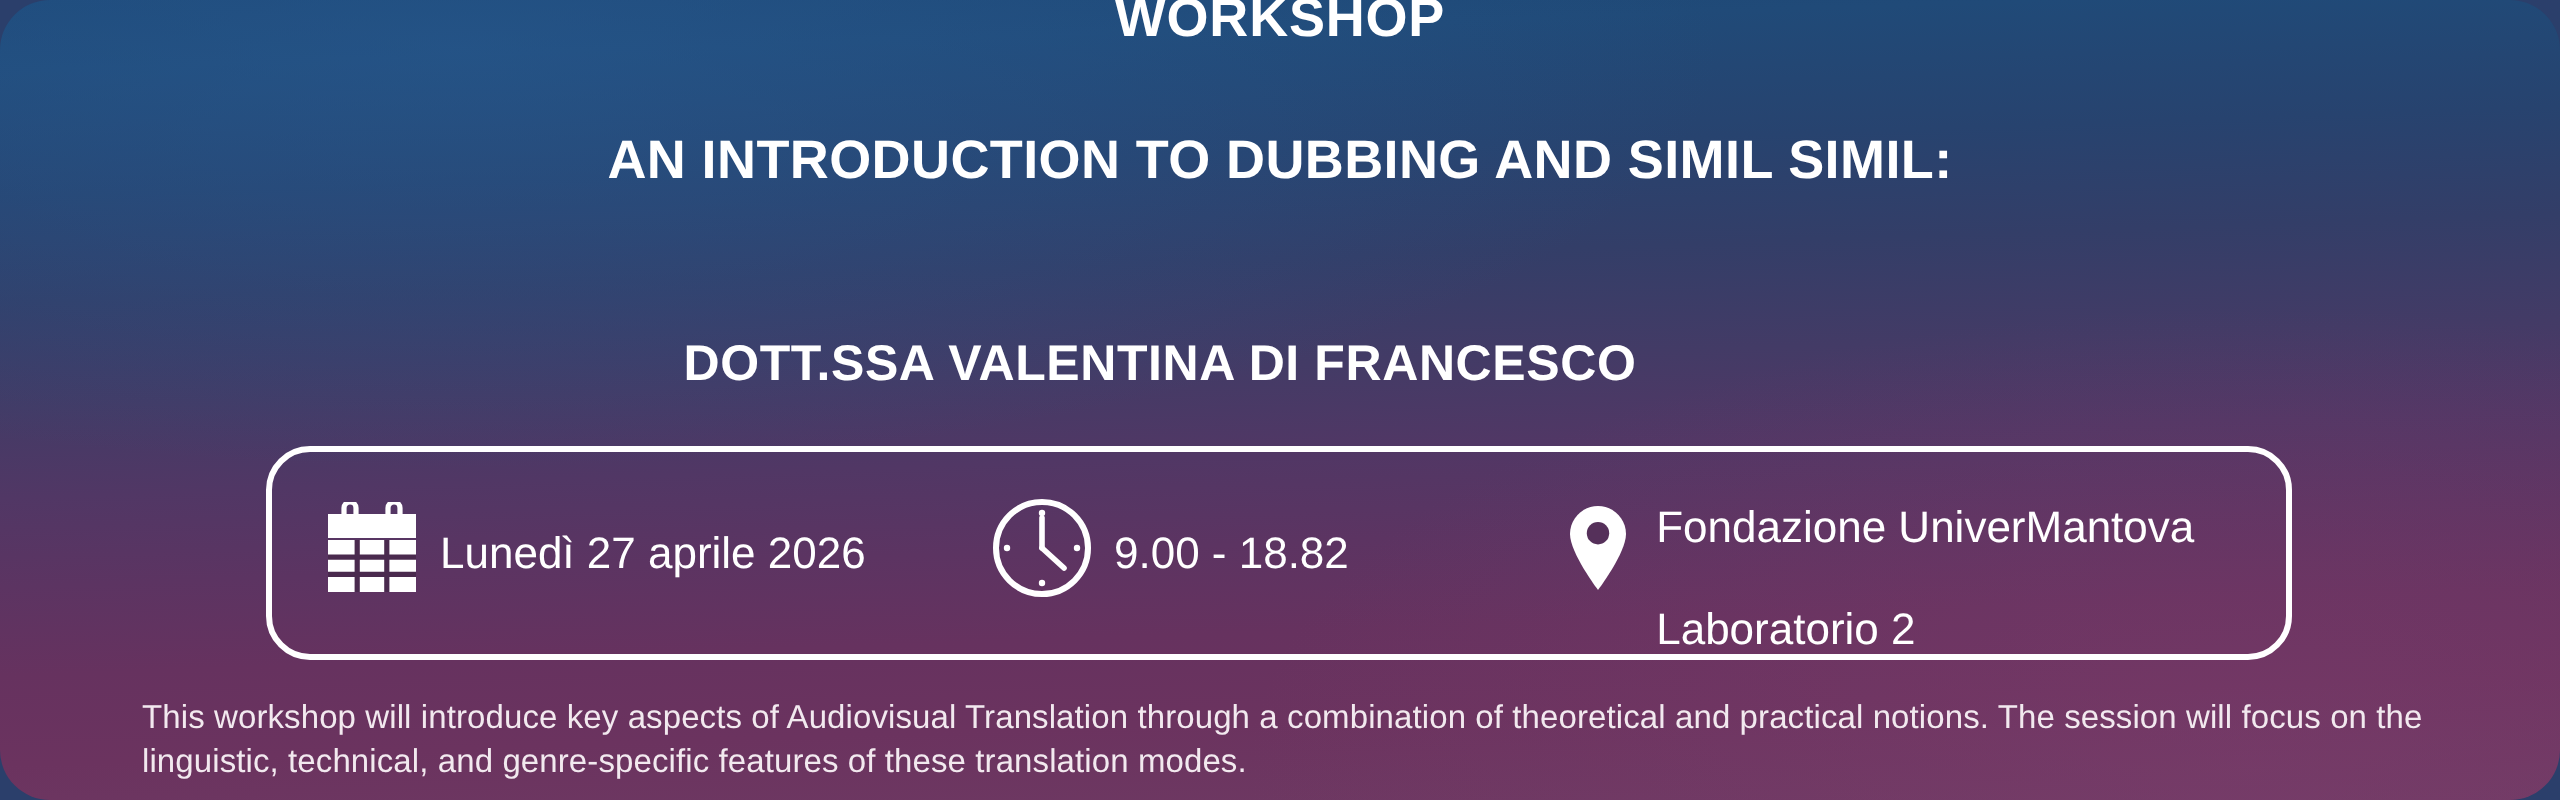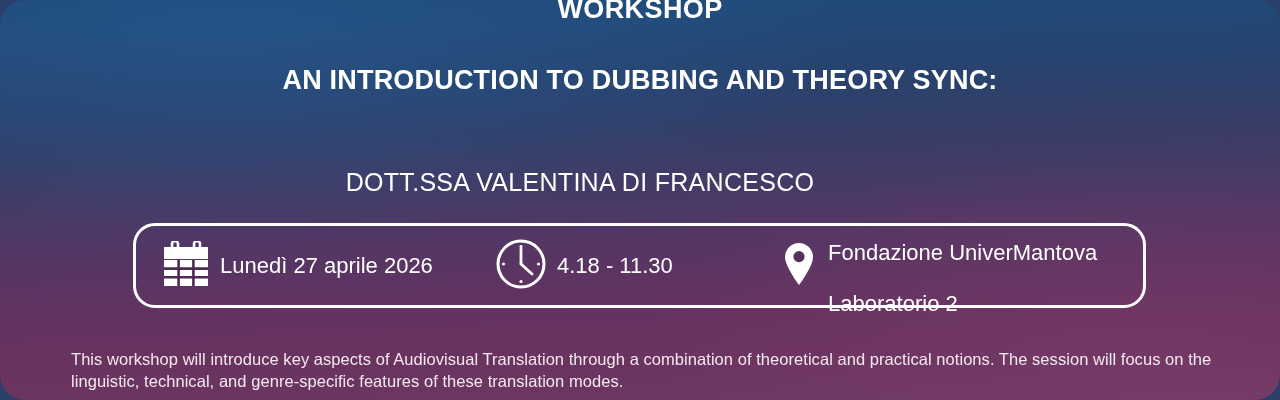--- a/index.html
+++ b/index.html
@@ -65,32 +65,32 @@
   .title-line { display: block; white-space: nowrap; }
 
   .speaker {
     position: absolute;
     top: 166px;
     left: 0;
     width: 1160px;
     text-align: center;
     color: #ffffff;
     font-size: 25px;
-    font-weight: normal;
+    font-weight: bold;
     letter-spacing: 0.3px;
     line-height: 32px;
   }
 
   
   .info-box {
     position: absolute;
     left: 133px;
     top: 223px;
     width: 1013px;
-    height: 85px;
+    height: 107px;
     box-sizing: border-box;
     border: 3px solid #ffffff;
     border-radius: 22px;
     display: flex;
     align-items: center;
   }
 
   .info-item {
     display: flex;
     align-items: center;
@@ -128,21 +128,21 @@
   }
 </style>
 </head>
 <body>
 
 <div class="poster">
 
   <div class="kicker">WORKSHOP</div>
 
   <div class="title-block">
-    <span class="title-line">AN INTRODUCTION TO DUBBING AND THEORY SYNC:</span>
+    <span class="title-line">AN INTRODUCTION TO DUBBING AND SIMIL SIMIL:</span>
   </div>
 
   <div class="speaker">DOTT.SSA VALENTINA DI FRANCESCO</div>
 
   <div class="info-box">
 
     <div class="info-item date">
       <span class="info-icon">
         <svg width="48" height="46" viewBox="0 0 48 46" aria-hidden="true">
 
@@ -170,21 +170,21 @@
           <circle cx="26" cy="8.5" r="1.6" fill="#ffffff"></circle>
           <circle cx="43.5" cy="26" r="1.6" fill="#ffffff"></circle>
           <circle cx="26" cy="43.5" r="1.6" fill="#ffffff"></circle>
           <circle cx="8.5" cy="26" r="1.6" fill="#ffffff"></circle>
 
           <line x1="26" y1="26" x2="26" y2="11" stroke="#ffffff" stroke-width="2.8" stroke-linecap="round"></line>
 
           <line x1="26" y1="26" x2="37" y2="36" stroke="#ffffff" stroke-width="2.8" stroke-linecap="round"></line>
         </svg>
       </span>
-      <span class="info-text">4.18 - 11.30</span>
+      <span class="info-text">9.00 - 18.82</span>
     </div>
 
     <div class="info-item place">
       <span class="info-icon">
         <svg width="30" height="44" viewBox="0 0 30 44" aria-hidden="true">
           <path d="M15 1 C7.3 1 1 7.3 1 15 C1 24.5 15 43 15 43 C15 43 29 24.5 29 15 C29 7.3 22.7 1 15 1 Z" fill="#ffffff"></path>
           <circle cx="15" cy="14.6" r="5.6" fill="#55305a"></circle>
         </svg>
       </span>
       <span class="info-text two-line">

